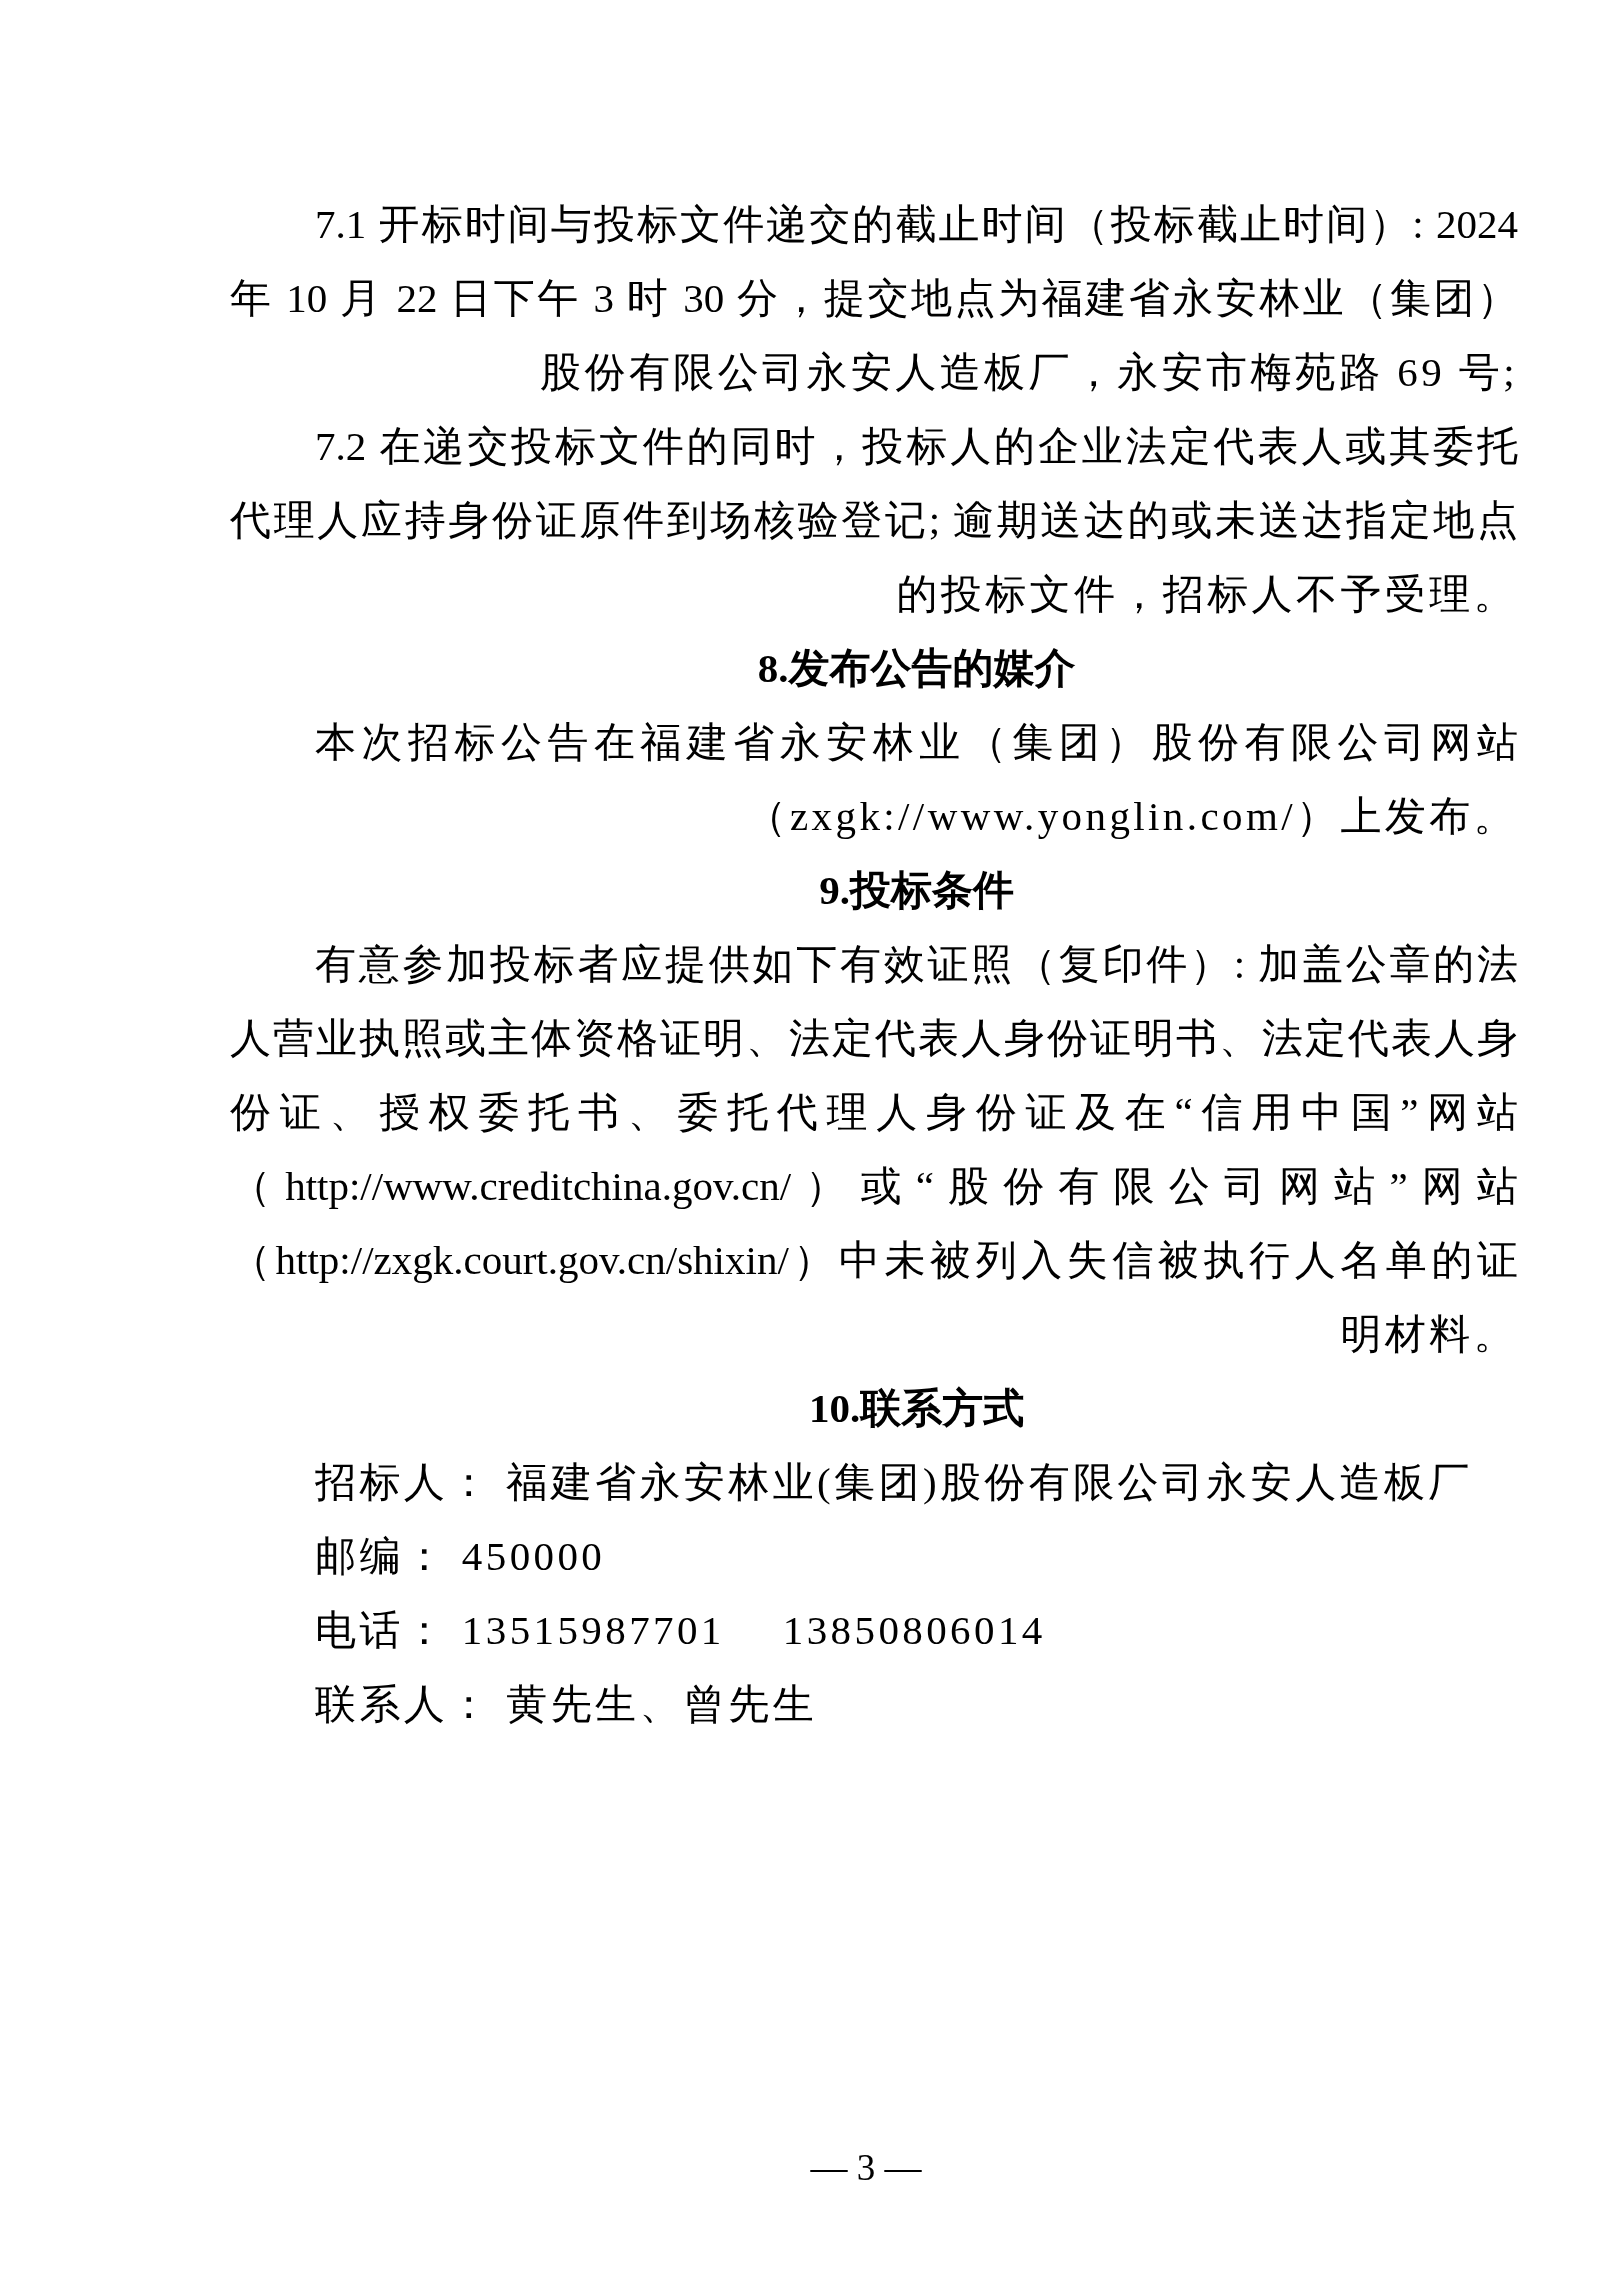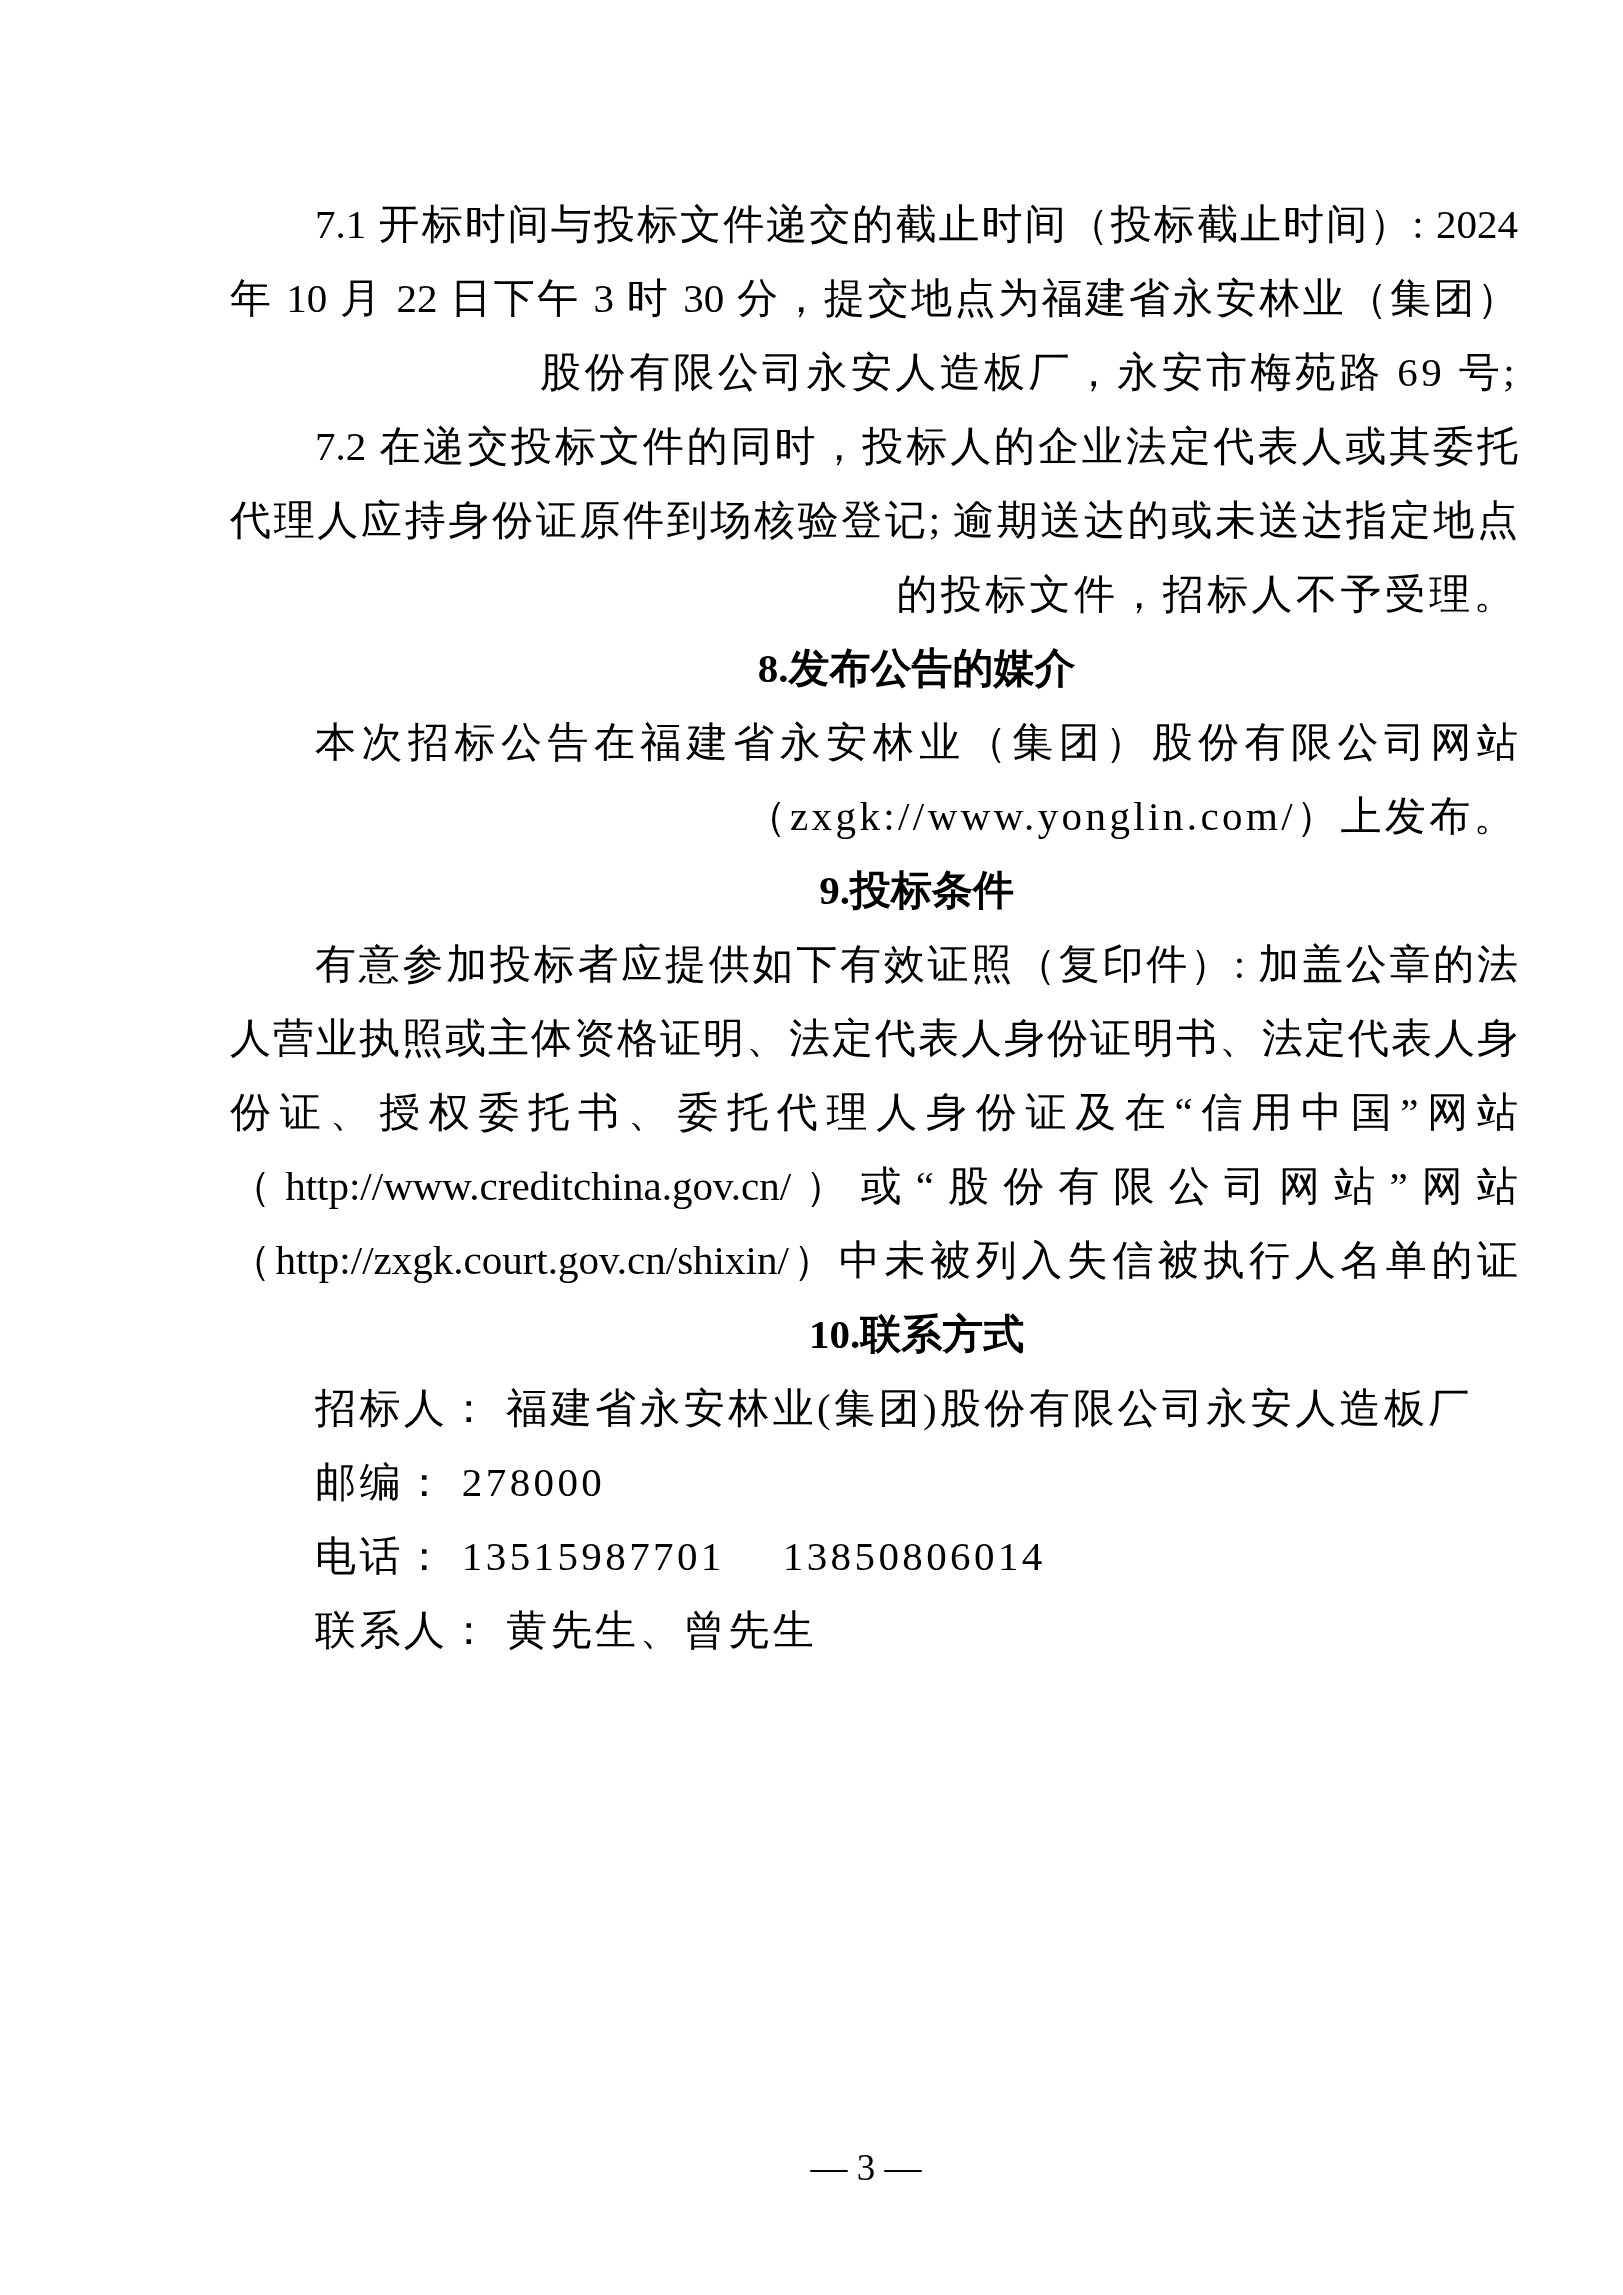--- a/index.html
+++ b/index.html
@@ -68,21 +68,22 @@
   <div class="line noj">的投标文件，招标人不予受理。</div>
   <div class="line indent bold">8.发布公告的媒介</div>
   <div class="line indent justify">本次招标公告在福建省永安林业（集团）股份有限公司网站</div>
   <div class="line noj">（zxgk://www.yonglin.com/）上发布。</div>
   <div class="line indent bold">9.投标条件</div>
   <div class="line indent justify">有意参加投标者应提供如下有效证照（复印件）: 加盖公章的法</div>
   <div class="line justify">人营业执照或主体资格证明、法定代表人身份证明书、法定代表人身</div>
   <div class="line justify">份证、授权委托书、委托代理人身份证及在“信用中国”网站</div>
   <div class="line justify">（http://www.creditchina.gov.cn/）或“股份有限公司网站”网站</div>
   <div class="line justify">（http://zxgk.court.gov.cn/shixin/）中未被列入失信被执行人名单的证</div>
+  <div class="line noj">明材料。</div>
   <div class="line indent bold">10.联系方式</div>
   <div class="line indent contact">招标人： 福建省永安林业(集团)股份有限公司永安人造板厂</div>
-  <div class="line indent contact">邮编： 278000</div>
+  <div class="line indent contact">邮编： 450000</div>
   <div class="line indent contact">电话： 13515987701　 13850806014</div>
   <div class="line indent contact">联系人： 黄先生、曾先生</div>
 </div>
 
 <div class="pagenum">— 3 —</div>
 
 
 </body></html>

